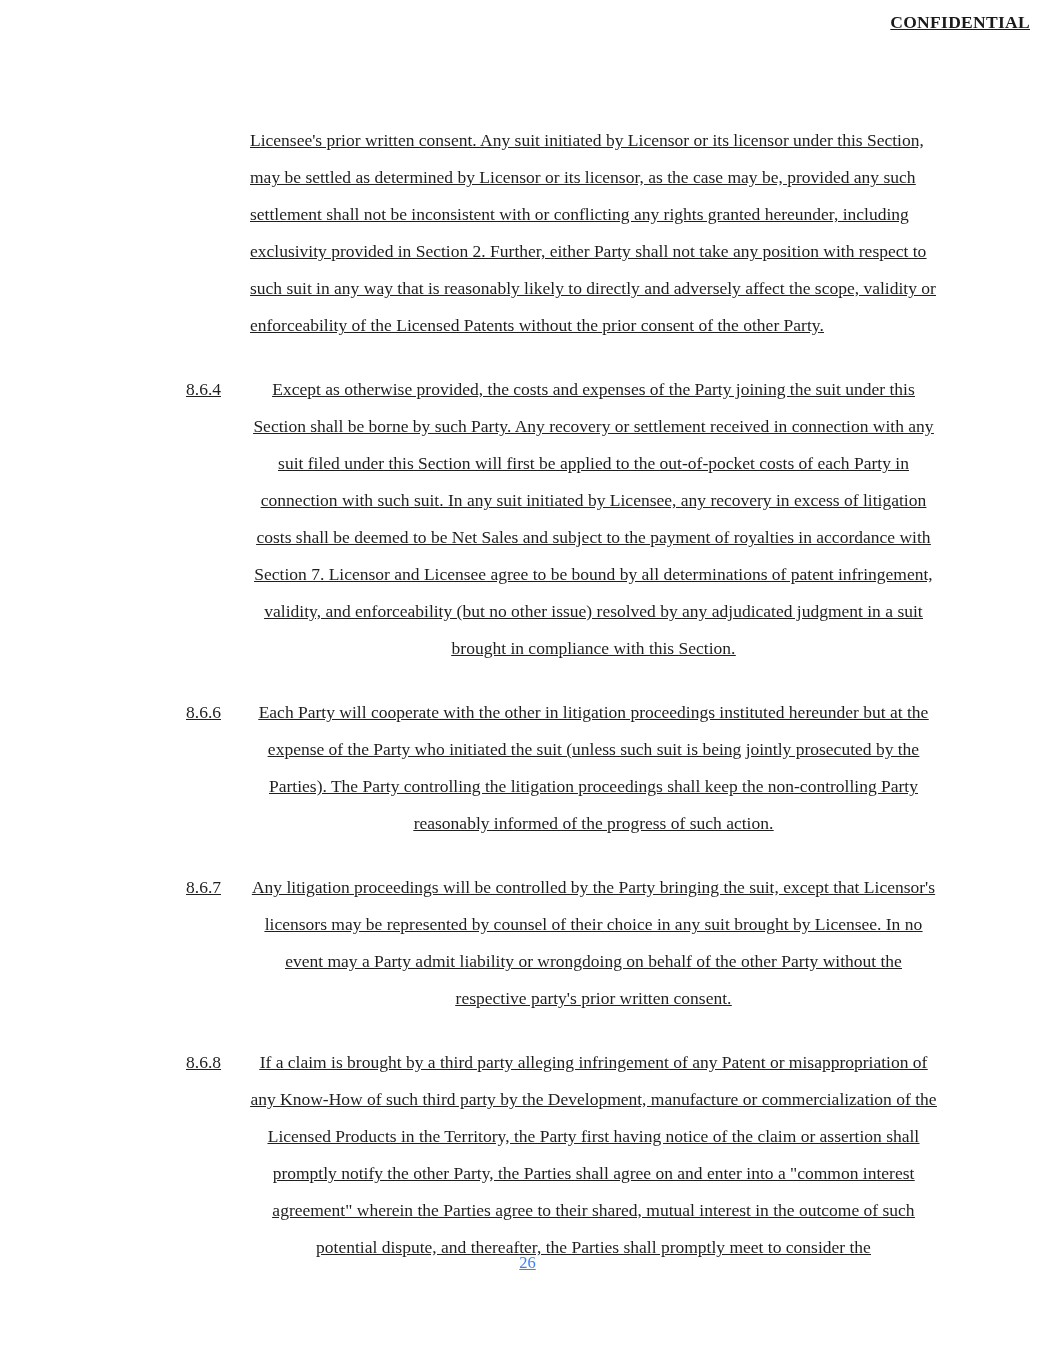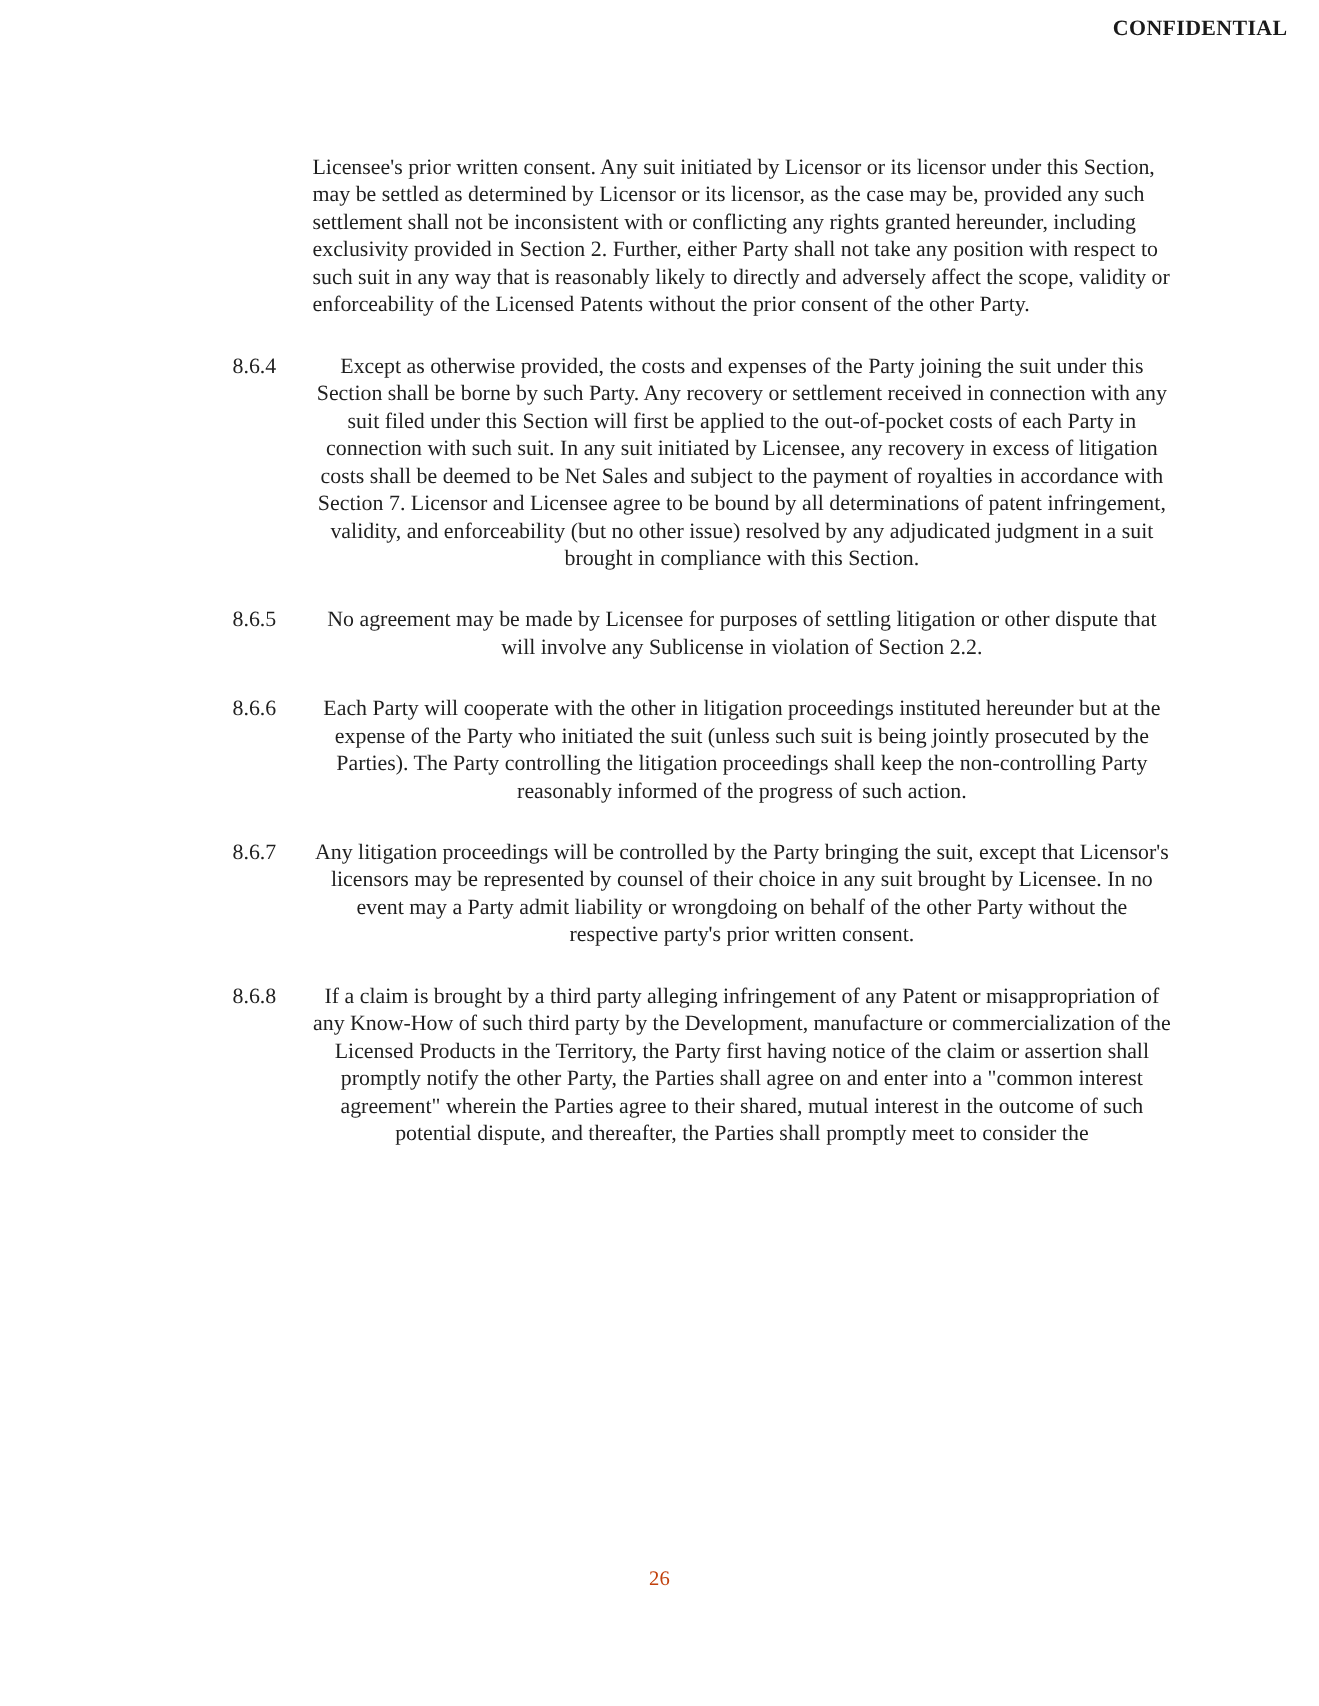--- a/index.html
+++ b/index.html
@@ -1,15 +1,15 @@
 <!DOCTYPE html>
 <html><head>
 <meta charset="utf-8">
 <style>
-  * { margin: 0; padding: 0; box-sizing: border-box; }
+  * { margin: 0; padding: 0; box-sizing: border-box; text-decoration: underline; }
   html, body { background: #ffffff; }
   .page {
     position: relative;
     width: 1055px;
     height: 1365px;
     background: #ffffff;
     font-family: "Liberation Serif", "DejaVu Serif", serif;
     color: #1f1f1f;
     overflow: hidden;
   }
@@ -21,21 +21,21 @@
     font-weight: bold;
     letter-spacing: 0.3px;
     color: #1a1a1a;
   }
   .content {
     position: absolute;
     top: 122px;
     left: 186px;
     width: 755px;
     font-size: 17.5px;
-    line-height: 22px;
+    line-height: 37px;
   }
   .para-continuation {
     margin-left: 64px;
     width: 687px;
     margin-bottom: 27px;
     text-align: left;
   }
   .section {
     display: flex;
     align-items: flex-start;
@@ -50,43 +50,39 @@
     flex: 0 0 687px;
     text-align: center;
   }
   .page-number {
     position: absolute;
     top: 1253px;
     left: 0;
     right: 0;
     text-align: center;
     font-size: 16.5px;
-    color: #c2410c;
+    color: #3b82f6;
   }
 </style>
 </head>
 <body>
 
 <div class="page">
 
   <div class="confidential">CONFIDENTIAL</div>
 
   <div class="content">
 
     <p class="para-continuation">Licensee's prior written consent. Any suit initiated by Licensor or its licensor under this Section, may be settled as determined by Licensor or its licensor, as the case may be, provided any such settlement shall not be inconsistent with or conflicting any rights granted hereunder, including exclusivity provided in Section 2. Further, either Party shall not take any position with respect to such suit in any way that is reasonably likely to directly and adversely affect the scope, validity or enforceability of the Licensed Patents without the prior consent of the other Party.</p>
 
     <div class="section">
       <span class="num">8.6.4</span>
       <p class="text">Except as otherwise provided, the costs and expenses of the Party joining the suit under this Section shall be borne by such Party. Any recovery or settlement received in connection with any suit filed under this Section will first be applied to the out-of-pocket costs of each Party in connection with such suit. In any suit initiated by Licensee, any recovery in excess of litigation costs shall be deemed to be Net Sales and subject to the payment of royalties in accordance with Section 7. Licensor and Licensee agree to be bound by all determinations of patent infringement, validity, and enforceability (but no other issue) resolved by any adjudicated judgment in a suit brought in compliance with this Section.</p>
     </div>
 
-    <div class="section">
-      <span class="num">8.6.5</span>
-      <p class="text">No agreement may be made by Licensee for purposes of settling litigation or other dispute that will involve any Sublicense in violation of Section 2.2.</p>
-    </div>
 
     <div class="section">
       <span class="num">8.6.6</span>
       <p class="text">Each Party will cooperate with the other in litigation proceedings instituted hereunder but at the expense of the Party who initiated the suit (unless such suit is being jointly prosecuted by the Parties). The Party controlling the litigation proceedings shall keep the non-controlling Party reasonably informed of the progress of such action.</p>
     </div>
 
     <div class="section">
       <span class="num">8.6.7</span>
       <p class="text">Any litigation proceedings will be controlled by the Party bringing the suit, except that Licensor's licensors may be represented by counsel of their choice in any suit brought by Licensee. In no event may a Party admit liability or wrongdoing on behalf of the other Party without the respective party's prior written consent.</p>
     </div>

